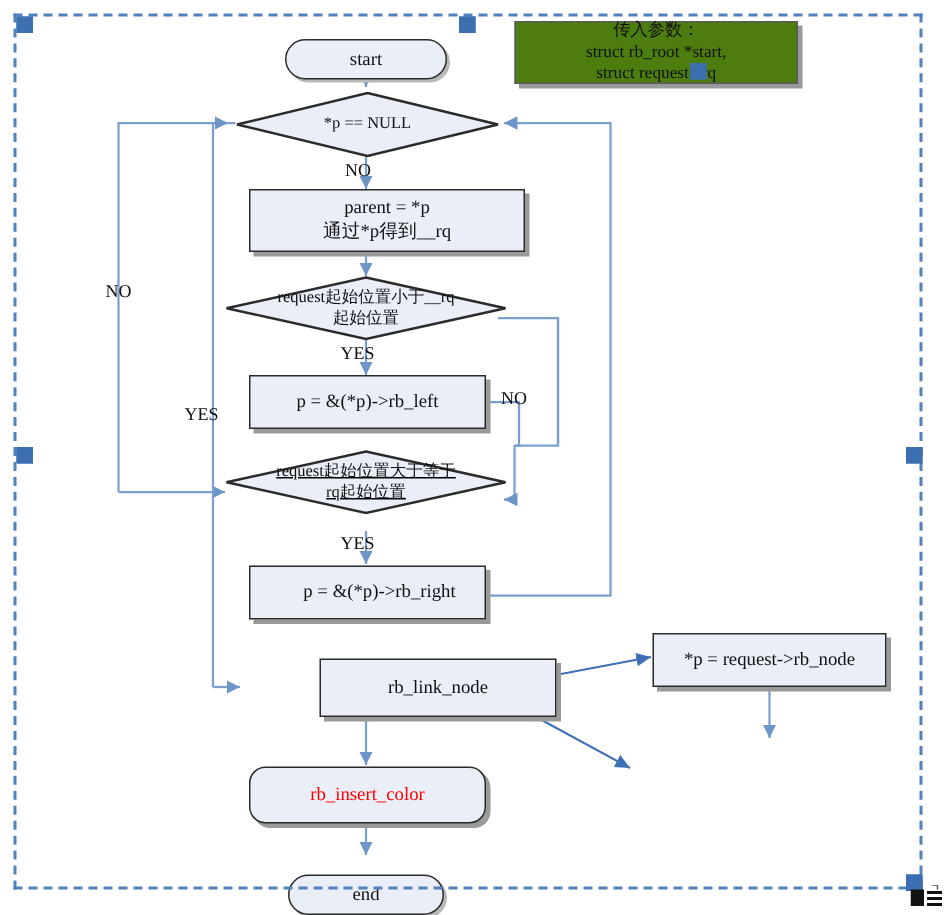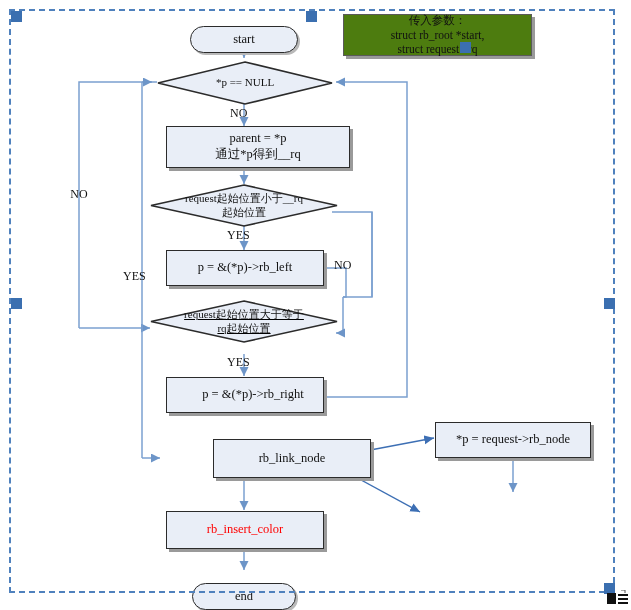--- a/index.html
+++ b/index.html
@@ -191,21 +191,21 @@
   </div>
 
   <div class="node" style="left:166px;top:377px;width:158px;height:36px;padding-left:16px;">
     <span>p = &amp;(*p)-&gt;rb_right</span>
   </div>
 
   <div class="node" style="left:166px;top:439px;width:158px;height:39px;margin-left:47px;">
     <span>rb_link_node</span>
   </div>
 
-  <div class="node red" style="left:166px;top:511px;width:158px;height:38px;">
+  <div class="node red" style="left:166px;top:511px;width:158px;height:38px;border-radius:11px;">
     <span>rb_insert_color</span>
   </div>
 
   <div class="node oval" style="left:192px;top:571px;width:104px;height:27px;">
     <span>end</span>
   </div>
 
   <div class="node" style="left:435px;top:422px;width:156px;height:36px;">
     <span>*p = request-&gt;rb_node</span>
   </div>

